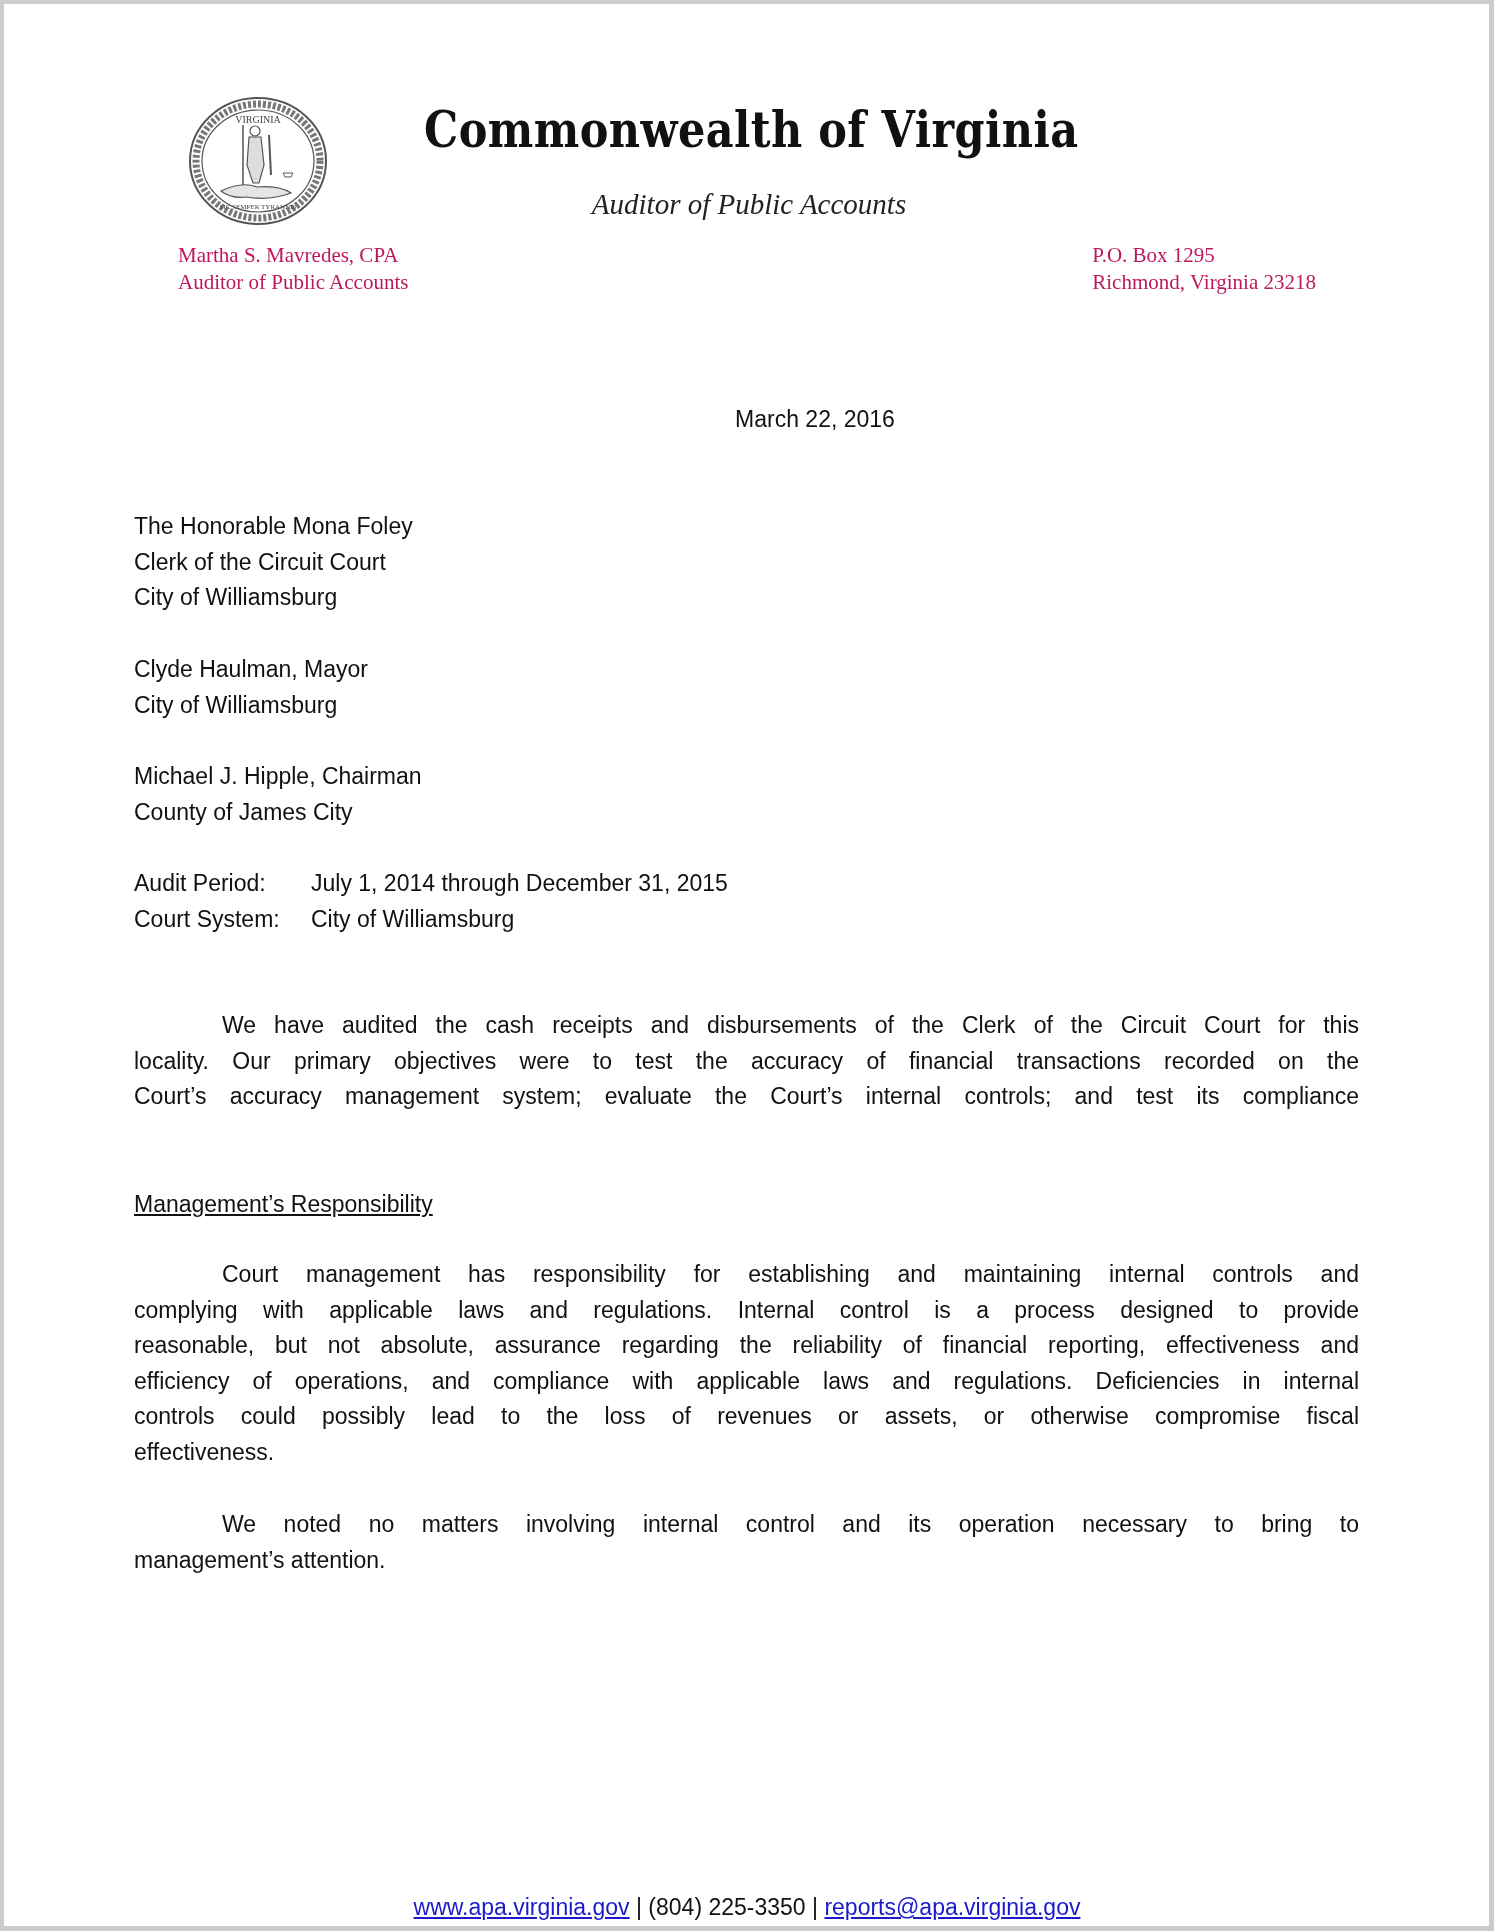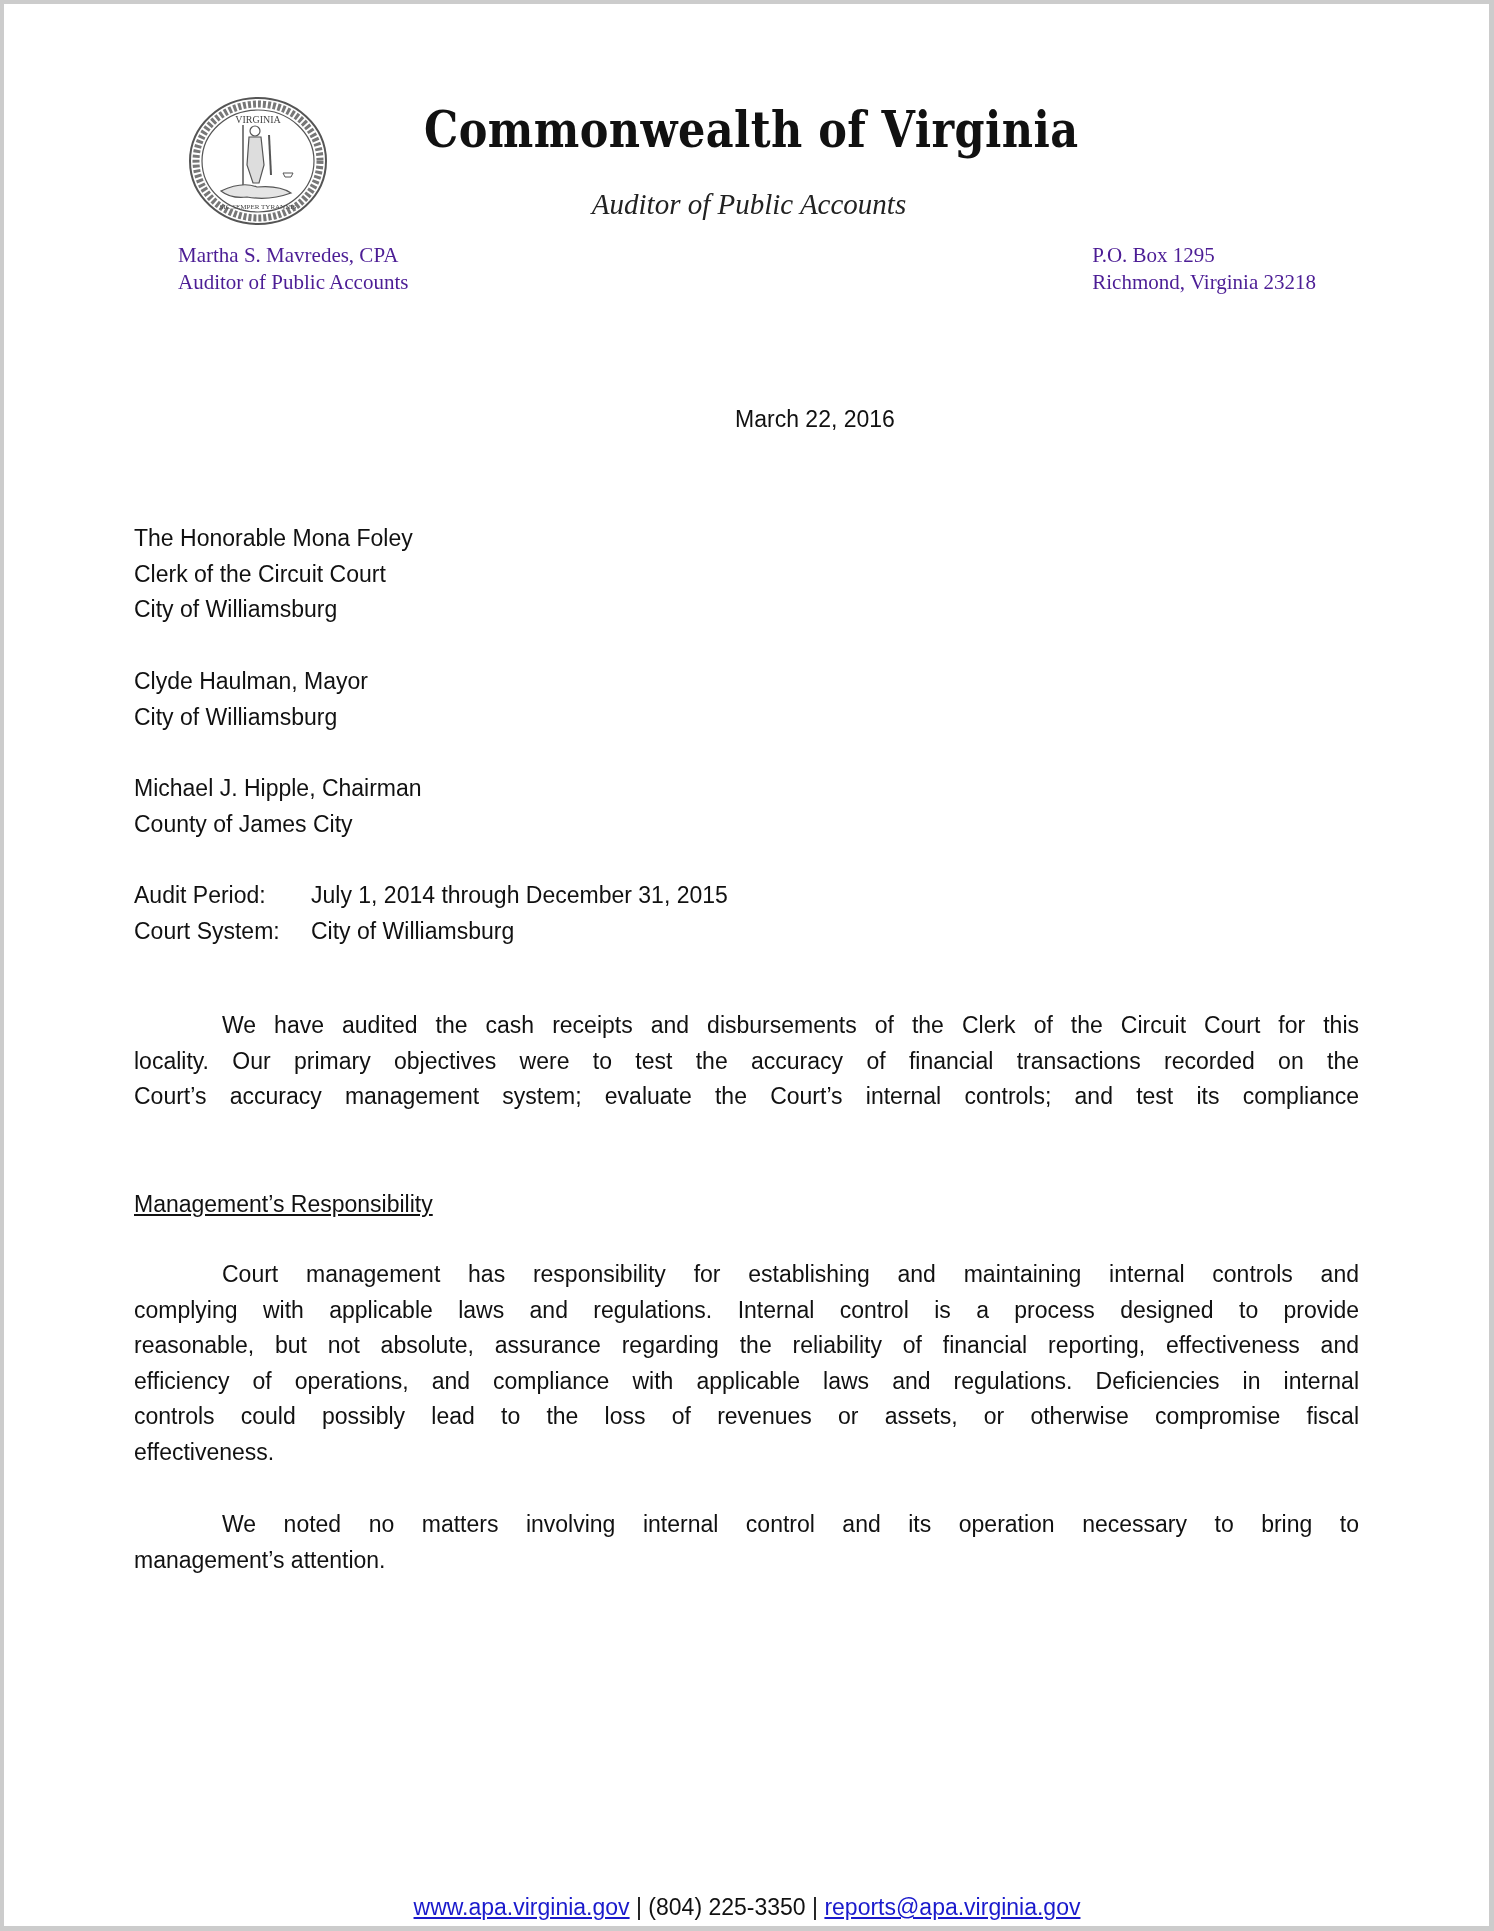--- a/index.html
+++ b/index.html
@@ -3,26 +3,26 @@
 <meta charset="utf-8">
 <style>
   html, body { margin: 0; padding: 0; }
   body { width: 1494px; height: 1931px; background: #cccccc; position: relative; overflow: hidden; }
   .page { position: absolute; left: 4px; top: 4px; width: 1485px; height: 1922px; background: #ffffff; }
   .seal { position: absolute; left: 187px; top: 95px; width: 142px; height: 132px; }
   .title { position: absolute; left: 0; width: 1494px; top: 100px; text-align: center; padding-left: 10px; box-sizing: border-box;
            font-family: "DejaVu Serif", serif; font-weight: bold; font-size: 50px; color: #111; letter-spacing: 0.5px; transform: scaleX(0.86); }
   .subtitle { position: absolute; left: 0; width: 1494px; top: 188px; text-align: center; padding-left: 4px; box-sizing: border-box;
            font-family: "Liberation Serif", serif; font-style: italic; font-size: 29px; color: #222; }
-  .serif-small { font-family: "Liberation Serif", serif; font-size: 21px; color: #4c1d95; line-height: 27px; }
+  .serif-small { font-family: "Liberation Serif", serif; font-size: 21px; color: #be185d; line-height: 27px; }
   .left-block { position: absolute; left: 178px; top: 242px; }
   .right-block { position: absolute; right: 178px; top: 242px; text-align: left; }
   .body-text { font-family: "Liberation Sans", sans-serif; font-size: 23px; color: #111; line-height: 35.6px; }
   .date { position: absolute; left: 0; width: 1480px; top: 402px; text-align: center; padding-left: 150px; box-sizing: border-box; }
-  .addr { position: absolute; left: 134px; margin-top: 12px; }
+  .addr { position: absolute; left: 134px; }
   .para { position: absolute; left: 134px; width: 1225px; }
   .line { display: block; text-align: justify; text-align-last: justify; white-space: nowrap; }
   .line.last { text-align-last: left; }
   .indent { padding-left: 88px; }
   .heading { position: absolute; left: 134px; top: 1187px; text-decoration: underline; }
   .label { display: inline-block; width: 177px; }
   .footer { position: absolute; left: 0; width: 1494px; top: 1894px; text-align: center; font-family: "Liberation Sans", sans-serif; font-size: 23px; color: #111; }
   .footer a { color: #1a1acc; text-decoration: underline; }
 </style>
 </head>

